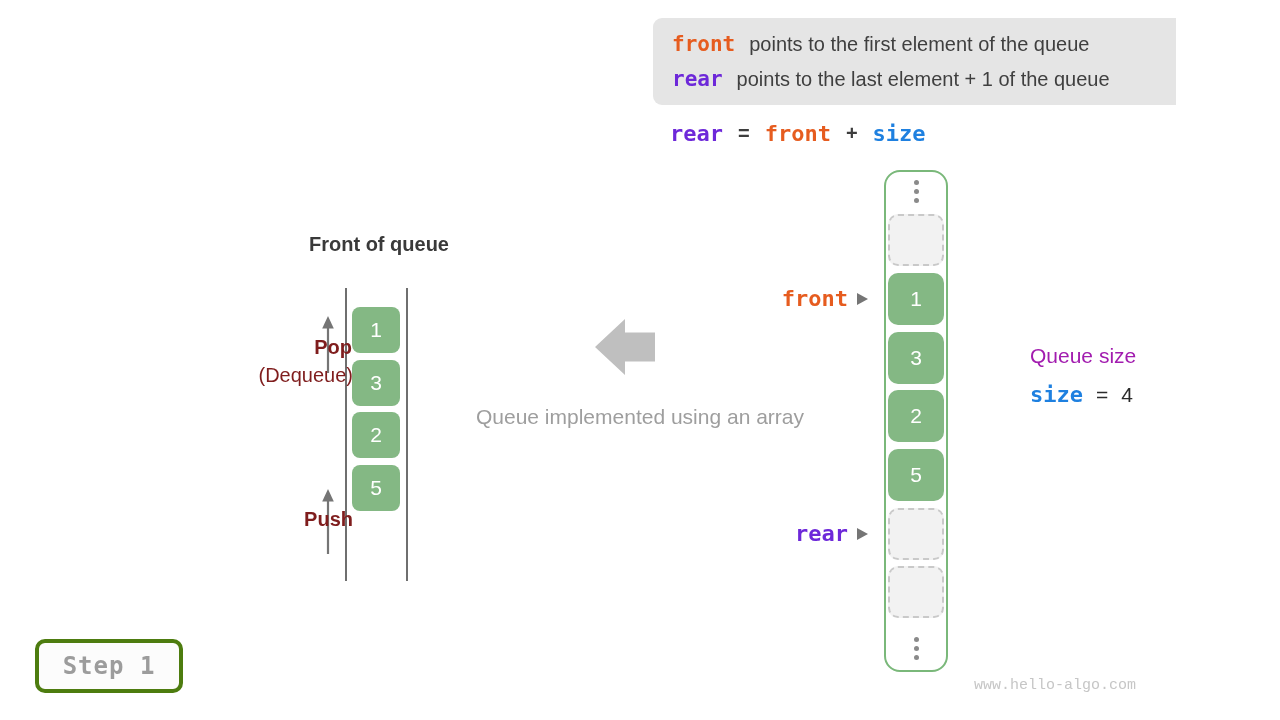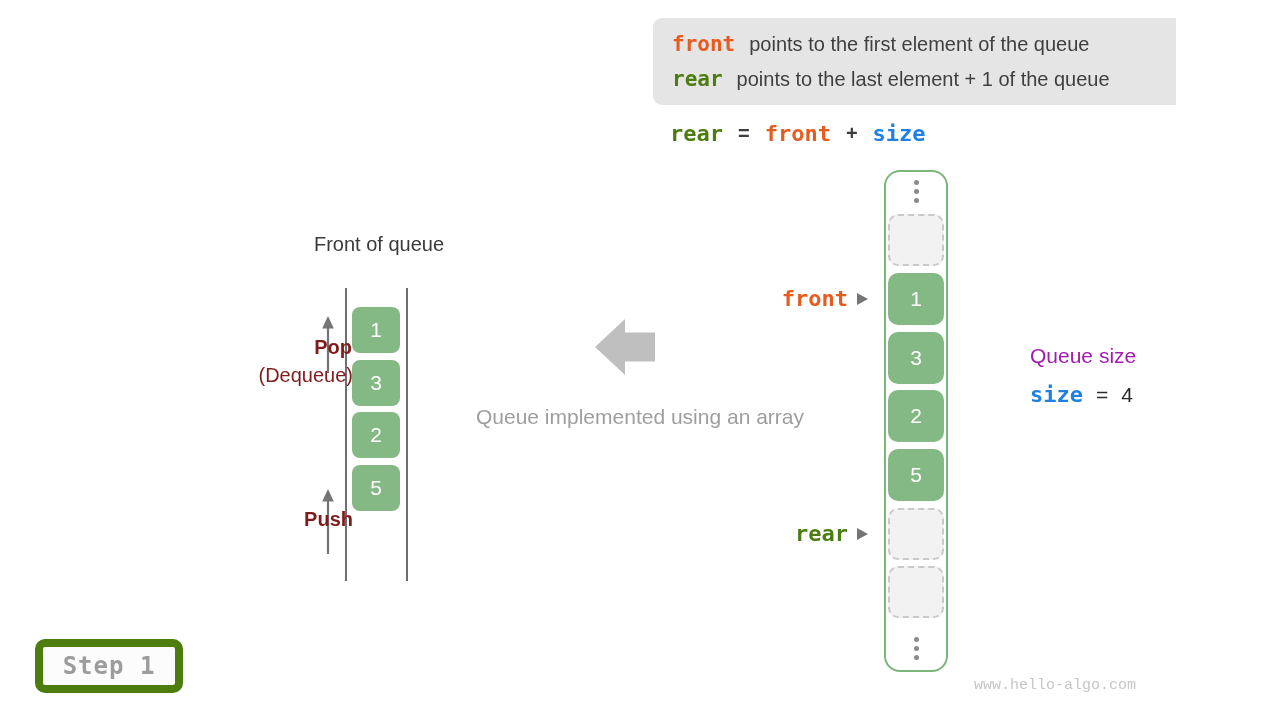--- a/index.html
+++ b/index.html
@@ -7,30 +7,30 @@
          font-family:"Liberation Sans",sans-serif;color:#3d3d3d;}
   .mono{font-family:"DejaVu Sans Mono",monospace;font-weight:bold;}
 
   
   .info-box{position:absolute;left:653px;top:18px;width:560px;height:87px;background:#e5e5e5;
             border-radius:9px;display:flex;flex-direction:column;justify-content:center;
             gap:11px;padding-left:19px;box-sizing:border-box;}
   .info-line{display:flex;align-items:center;gap:14px;font-size:20px;color:#3f3f3f;white-space:nowrap;}
   .info-line .code{font-size:21px;}
   .code-front{color:#e65c1f;}
-  .code-rear{color:#4d7c0f;}
+  .code-rear{color:#6d28d9;}
   .code-size{color:#1e80e0;}
 
   
   .formula{position:absolute;left:670px;top:121px;display:flex;align-items:center;gap:15px;
            font-size:20px;font-weight:600;color:#3d3d3d;white-space:nowrap;}
   .formula .code{font-size:22px;}
 
   
-  .big-label{position:absolute;width:200px;text-align:center;font-size:20px;font-weight:normal;color:#3a3a3a;}
+  .big-label{position:absolute;width:200px;text-align:center;font-size:20px;font-weight:bold;color:#3a3a3a;}
   .q-line{position:absolute;width:1.5px;background:#6f6f6f;}
   .q-cell{position:absolute;left:352px;width:48px;height:46px;border-radius:8px;background:#84b884;
           color:#fff;font-size:21px;display:flex;align-items:center;justify-content:center;}
   .op-label{position:absolute;width:200px;text-align:right;font-size:20px;color:#7f1d1d;}
   .op-label.bold{font-weight:bold;}
   .up-arrow{position:absolute;}
 
   
   .block-arrow{position:absolute;left:595px;top:319px;width:60px;height:56px;background:#bfbfbf;
                clip-path:polygon(0 50%,50% 0,50% 24%,100% 24%,100% 76%,50% 76%,50% 100%);}
@@ -53,21 +53,21 @@
              border-top:6px solid transparent;border-bottom:6px solid transparent;}
 
   
   .size-block{position:absolute;left:1030px;top:344px;}
   .size-title{font-size:21px;color:#a21caf;}
   .size-line{margin-top:14px;display:flex;align-items:center;gap:13px;font-size:21px;color:#2b2b2b;}
   .size-line .code{font-size:22px;}
 
   
   .step-badge{position:absolute;left:35px;top:639px;width:148px;height:54px;background:#fcfcfc;
-              border:8px solid #4d7c0f;border-radius:10px;box-sizing:border-box;
+              border:4px solid #4d7c0f;border-radius:10px;box-sizing:border-box;
               display:flex;align-items:center;justify-content:center;
               font-family:"DejaVu Sans Mono",monospace;font-weight:bold;font-size:24px;
               color:#9c9c9c;letter-spacing:1px;}
 
   .watermark{position:absolute;right:40px;top:677px;font-family:Liberation Mono, monospace;
              font-size:15px;color:#c6c6c6;}
 </style>
 </head>
 <body>
 

